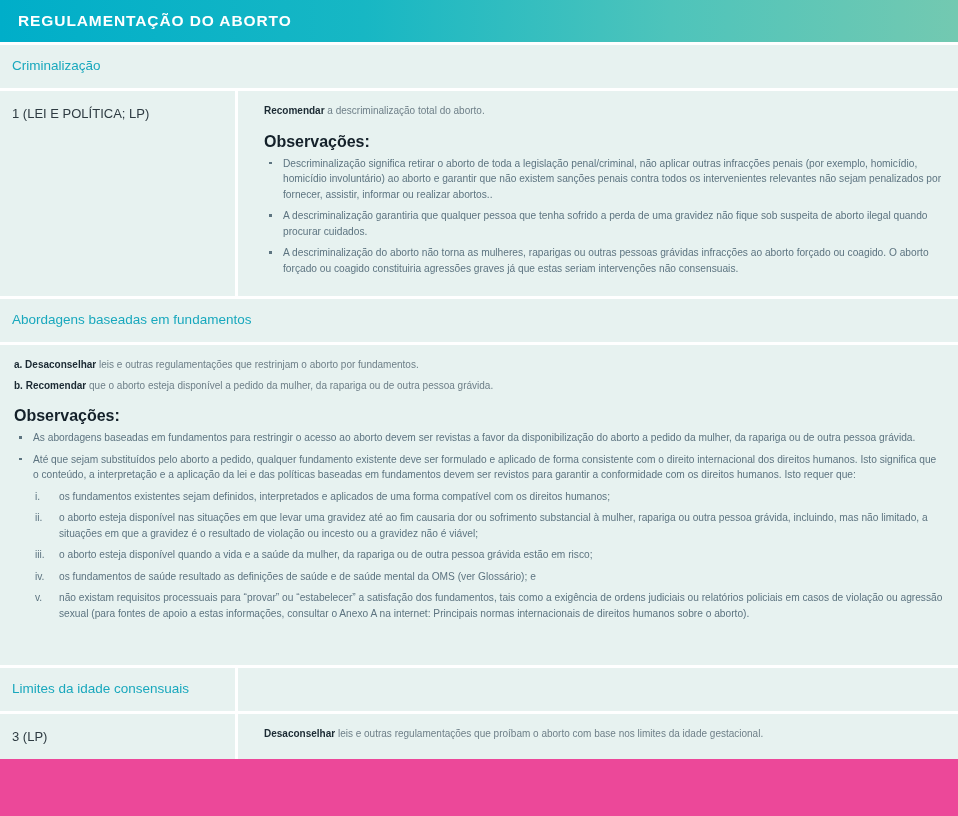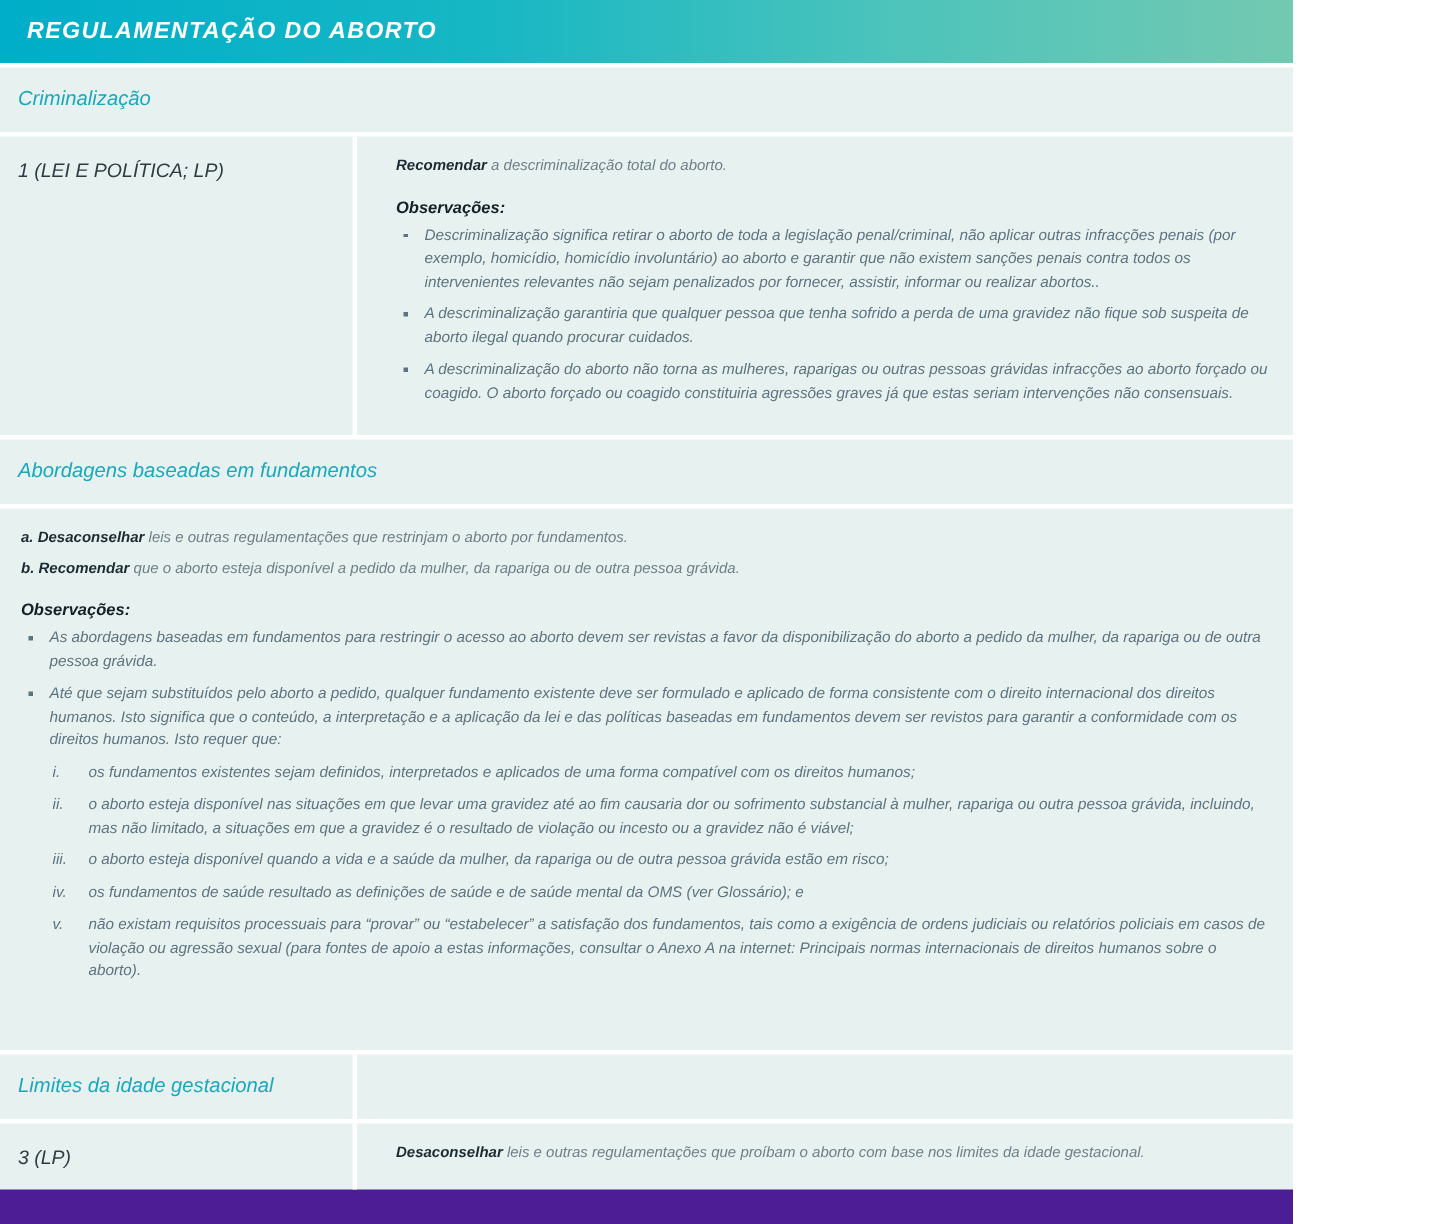--- a/index.html
+++ b/index.html
@@ -10,26 +10,25 @@
   }
   body {
     width: 958px;
     height: 816px;
     overflow: hidden;
     font-family: "Liberation Sans", "DejaVu Sans", sans-serif;
     -webkit-font-smoothing: antialiased;
   }
 
   .sheet {
-    width: 862px;
+    width: 958px;
     height: 816px;
     position: relative;
-    background: #4c1d95;
-    box-sizing: border-box;
-    font-style: italic;
+    background: #ec4899;
+    box-sizing: border-box;
   }
 
   
   .banner {
     height: 42px;
     background: linear-gradient(90deg, #00aec9 0%, #17b7c4 38%, #4ec4bb 70%, #73c9b1 100%);
     display: flex;
     align-items: center;
     padding-left: 18px;
     box-sizing: border-box;
@@ -116,21 +115,21 @@
     margin: 0 0 3px 0;
   }
   .statement .kw {
     color: #1b2a33;
     font-weight: bold;
   }
   .statement + .statement { margin-top: 6px; }
 
   
   .obs-title {
-    font-size: 11px;
+    font-size: 16px;
     font-weight: bold;
     color: #14212a;
     margin: 14px 0 5px 0;
   }
   ul.obs, ul.roman {
     list-style: none;
     margin: 0;
     padding: 0;
   }
   ul.obs > li {
@@ -220,21 +219,21 @@
                 <li><span class="rn">ii.</span><span>o aborto esteja disponível nas situações em que levar uma gravidez até ao fim causaria dor ou sofrimento substancial à mulher, rapariga ou outra pessoa grávida, incluindo, mas não limitado, a situações em que a gravidez é o resultado de violação ou incesto ou a gravidez não é viável;</span></li>
                 <li><span class="rn">iii.</span><span>o aborto esteja disponível quando a vida e a saúde da mulher, da rapariga ou de outra pessoa grávida estão em risco;</span></li>
                 <li><span class="rn">iv.</span><span>os fundamentos de saúde resultado as definições de saúde e de saúde mental da OMS (ver Glossário); e</span></li>
                 <li><span class="rn">v.</span><span>não existam requisitos processuais para “provar” ou “estabelecer” a satisfação dos fundamentos, tais como a exigência de ordens judiciais ou relatórios policiais em casos de violação ou agressão sexual (para fontes de apoio a estas informações, consultar o Anexo A na internet: Principais normas internacionais de direitos humanos sobre o aborto).</span></li>
               </ul></li>
           </ul>
         </div>
       </div>
       <div class="section-head split">
         <div class="sh-left">
-          <span class="section-title">Limites da idade gestacional</span>
+          <span class="section-title">Limites da idade consensuais</span>
         </div>
         <div class="sh-right"></div>
       </div>
       <div class="row">
         <div class="cell-left">
           <div class="ref-label">3 (LP)</div>
         </div>
         <div class="cell-right">
           <p class="statement"><span class="kw">Desaconselhar</span><span> leis e outras regulamentações que proíbam o aborto com base nos limites da idade gestacional.</span></p>
         </div>

